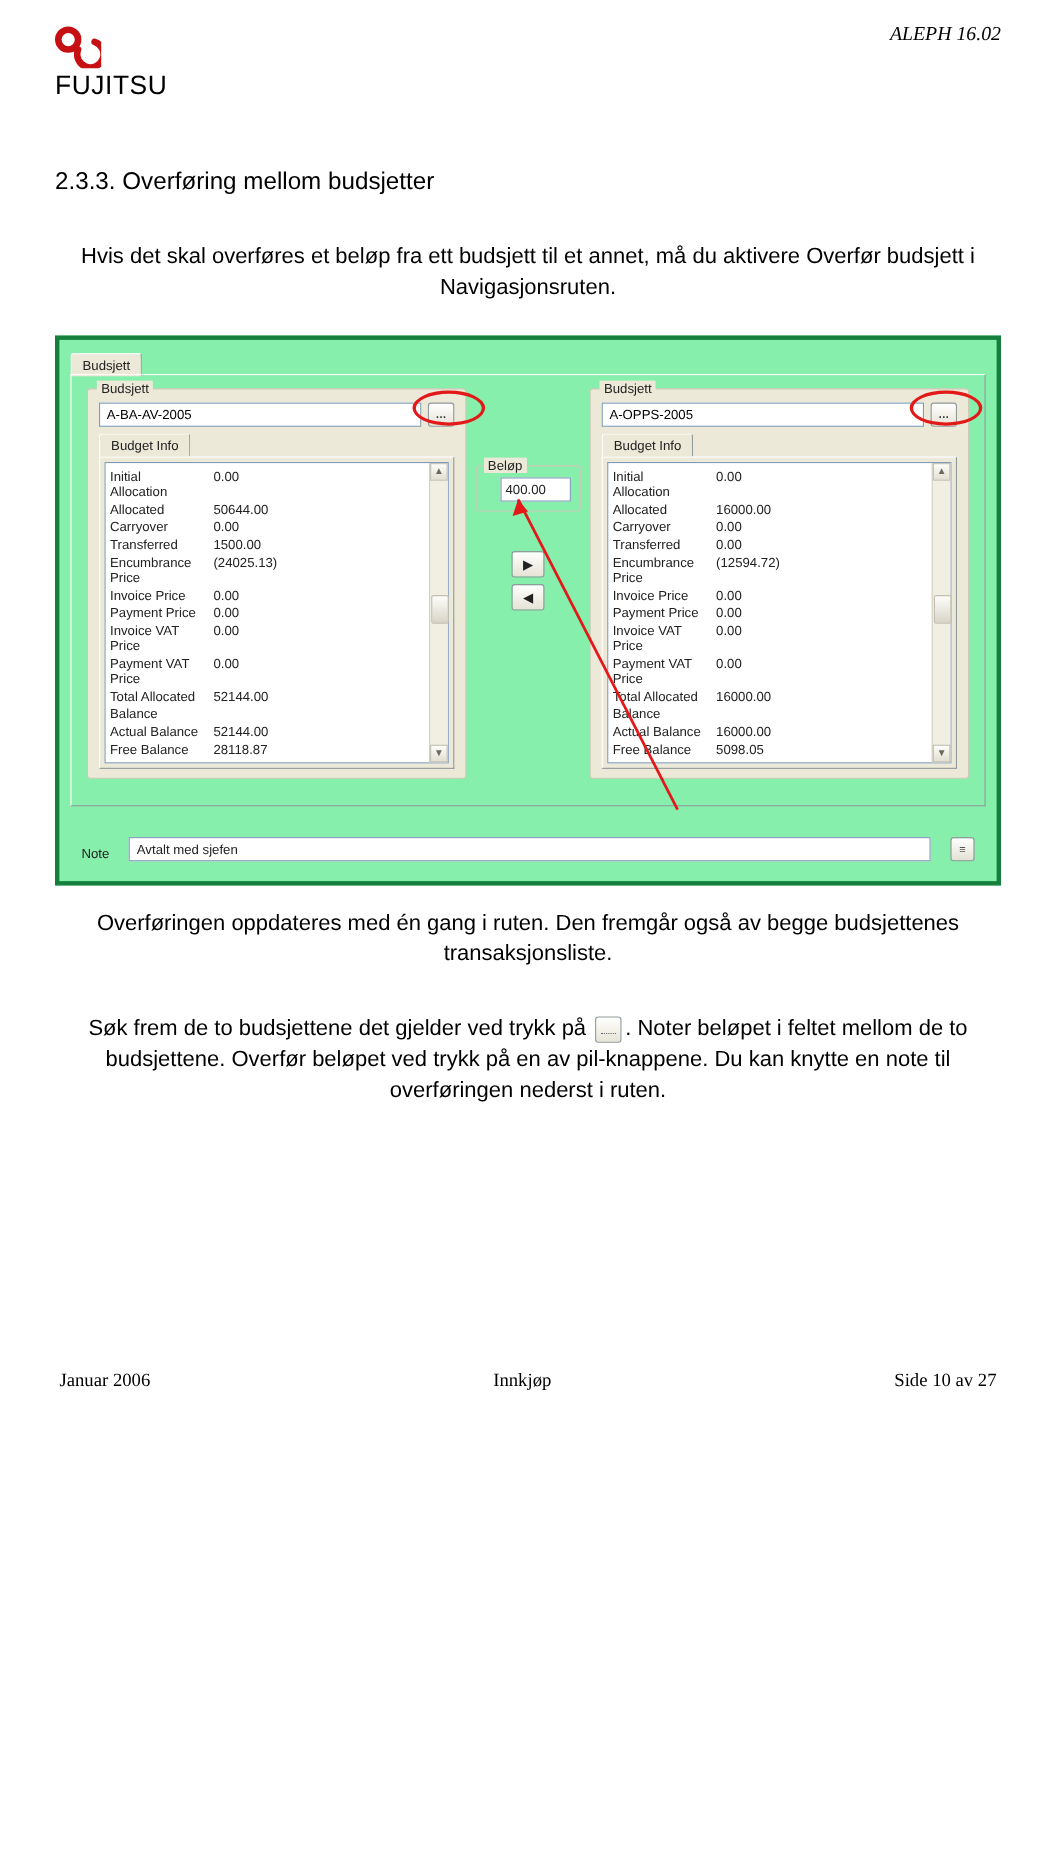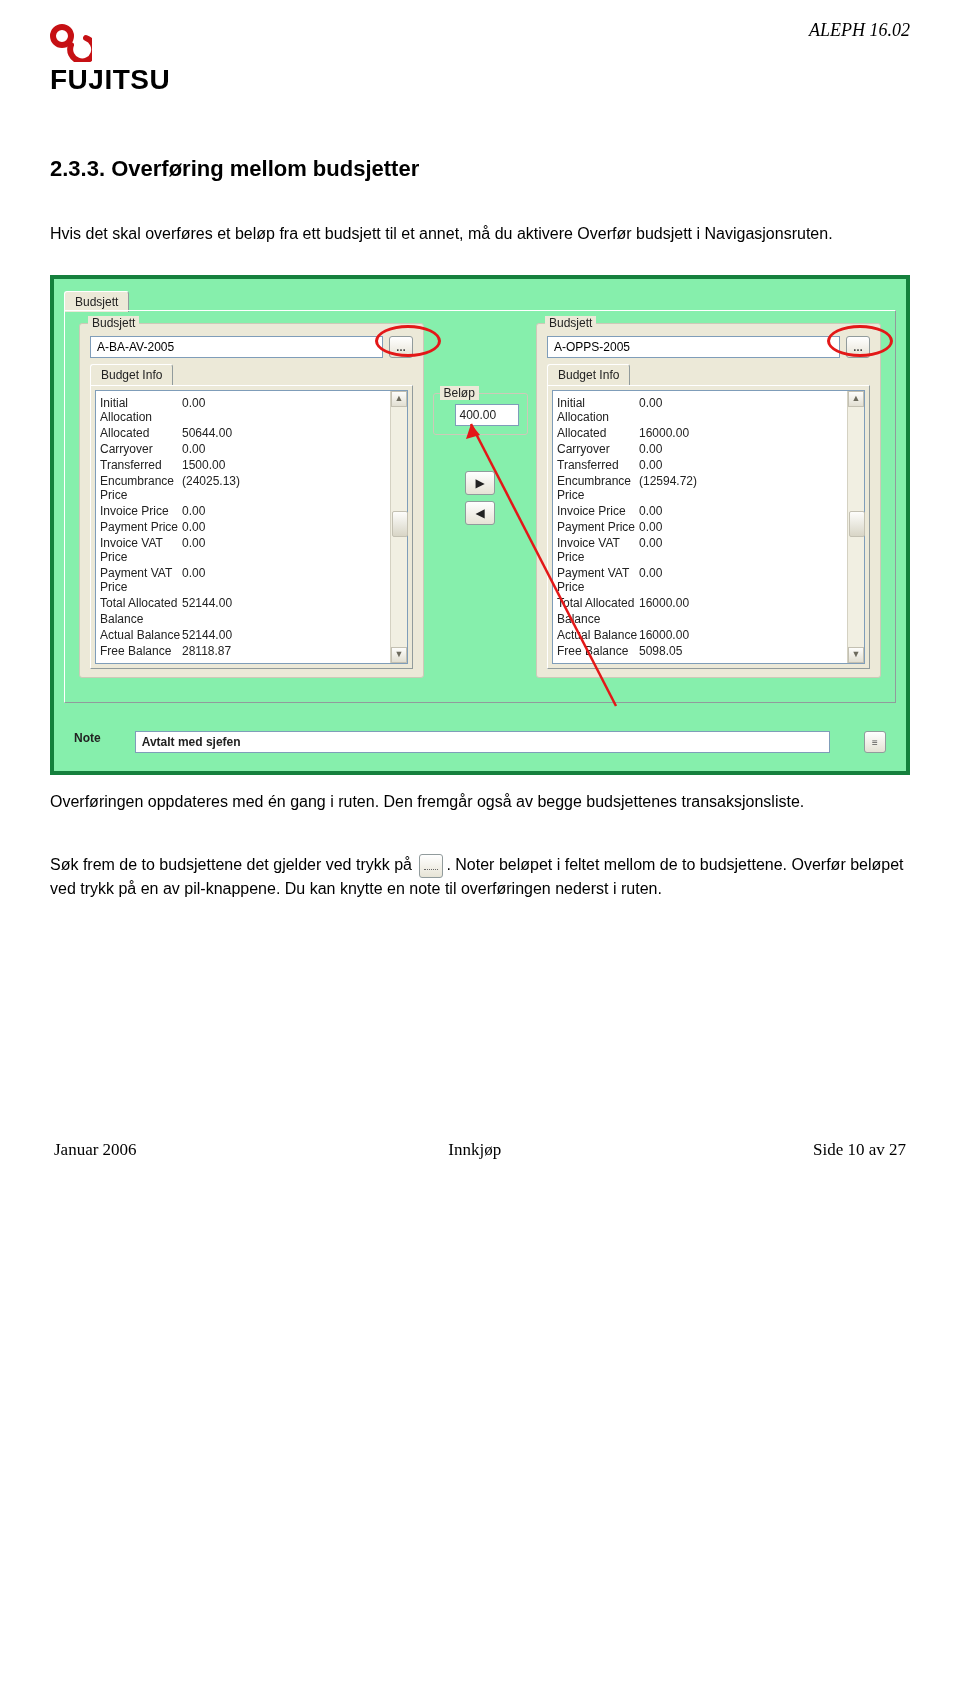--- a/index.html
+++ b/index.html
@@ -25,40 +25,41 @@
   }
   .logo-symbol {
     width: 42px;
     height: 42px;
     position: relative;
     margin-bottom: 2px;
   }
   .logo-symbol svg { width: 100%; height: 100%; }
   .logo-text {
     font-family: Arial, sans-serif;
-    font-weight: bold;
-    font-size: 28px;
+    font-weight: normal;
+    font-size: 24px;
     letter-spacing: 0.5px;
   }
   .header-right {
     font-family: "Times New Roman", serif;
     font-style: italic;
     font-size: 18px;
   }
   h2 {
     font-family: Arial, sans-serif;
     font-size: 22px;
-    font-weight: bold;
+    font-weight: normal;
     margin: 60px 0 41px 0;
   }
   .body-text {
     font-family: Arial, sans-serif;
-    font-size: 16px;
+    font-size: 20px;
     line-height: 1.4;
     margin-bottom: 30px;
+    text-align: center;
   }
 
   
   .budget-window {
     position: relative;
     background: #86efac;
     border: 4px solid #15803d;
     padding: 10px 10px 18px 10px;
     font-family: "Segoe UI", Tahoma, Arial, sans-serif;
     font-size: 12px;
@@ -144,21 +145,21 @@
   .info-inner {
     display: flex;
     background: #fff;
     border: 1px solid #7f9db9;
   }
   .info-cols {
     flex: 1;
     padding: 4px 2px;
     display: flex;
   }
-  .row-line { display: flex; padding: 1px 2px; }
+  .row-line { display: flex; padding: 1px 2px; gap: 12px; }
   .row-line .k { width: 82px; }
   .row-line .v { flex: 1; }
   .scroll-col {
     width: 16px;
     background: #f1efe2;
     border-left: 1px solid #d4d1c2;
     position: relative;
   }
   .sarrow {
     position: absolute; left:0; width:16px; height:16px;
@@ -201,24 +202,23 @@
   .arrow-btn {
     width: 28px; height: 22px;
     border:1px solid #919b9c;
     border-radius:3px;
     background: linear-gradient(#fff,#e6e3d5);
     display:flex;align-items:center;justify-content:center;
     margin-bottom:6px;
     font-size:12px;
   }
   .note-row {
-    display:flex; align-items:flex-start;
+    display:flex; align-items:flex-end;
     margin: 28px 10px 0 10px;
-    gap: 34px;
-    font-weight: bold;
+    gap: 18px;
   }
   .note-row .note-input {
     flex:1; border:1px solid #7f9db9; background:#fff;
     padding:3px 6px; font-size:12px; height:14px; line-height:14px;
   }
   .note-btn {
     width:20px; height:20px;
     border:1px solid #919b9c;
     background:linear-gradient(#fff,#e4e1d4);
     border-radius:3px;

